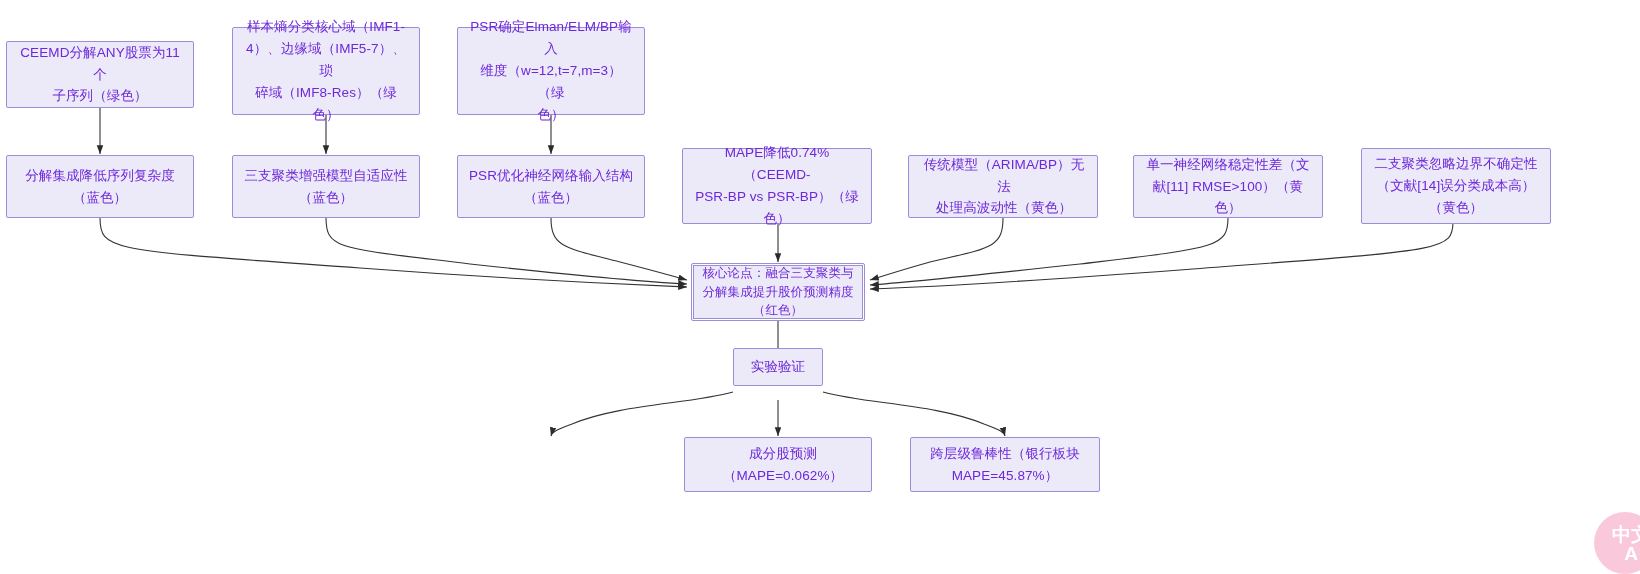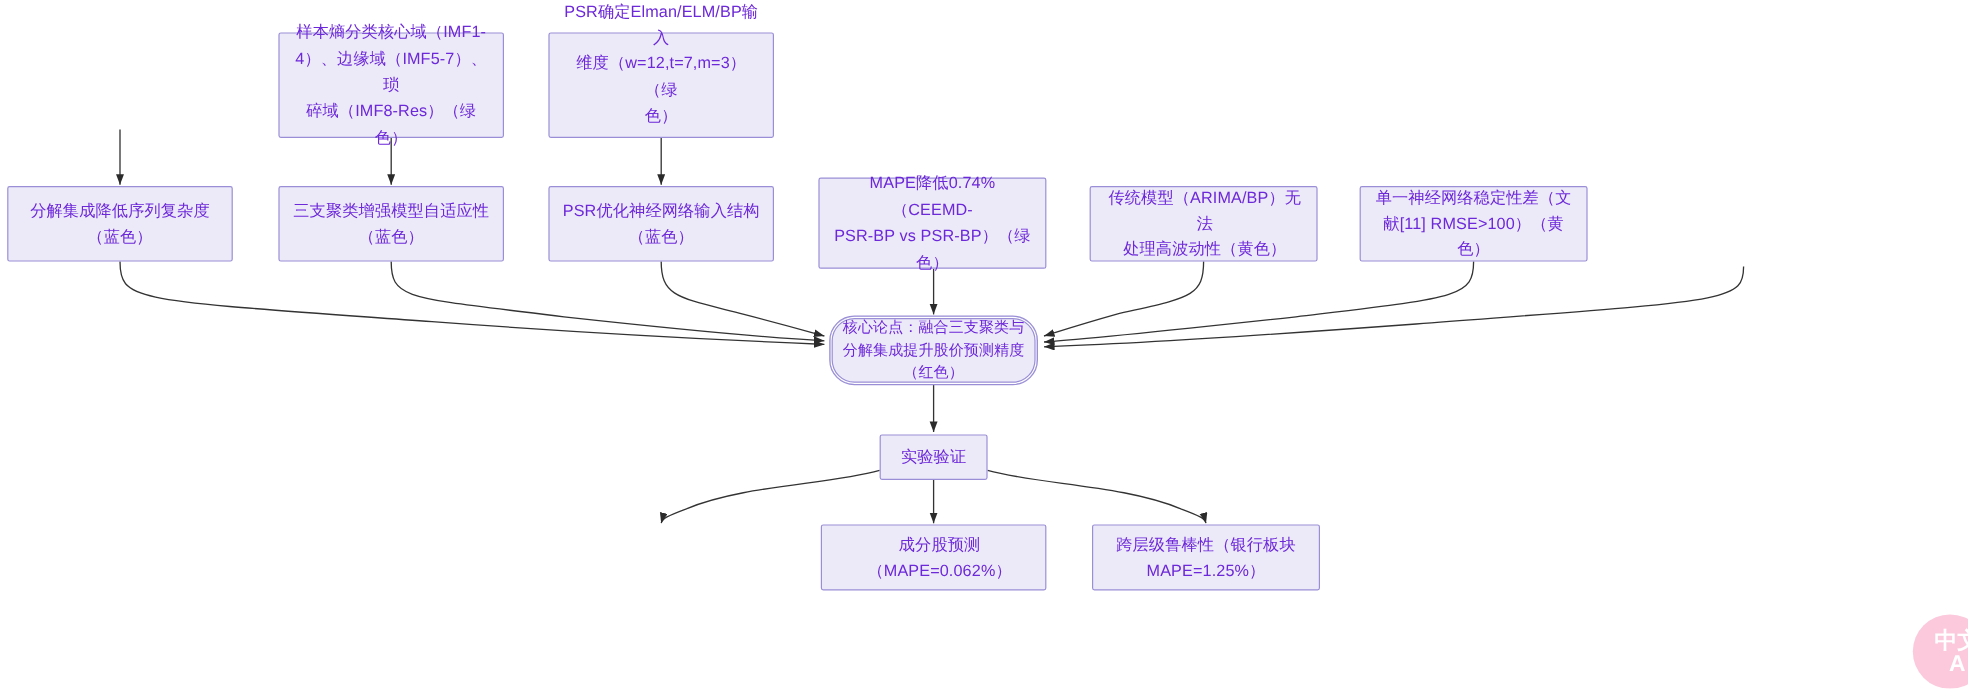--- a/index.html
+++ b/index.html
@@ -96,28 +96,32 @@
       <path d="M1453,222 C1453,252 1440,250 1180,270 C990,284 900,288 870,289"></path>
 
       <path d="M778,320 L778,360"></path>
 
       <path d="M733,392 C690,404 620,404 572,424 C556,430 552,432 551,436"></path>
       <path d="M778,400 L778,436"></path>
       <path d="M823,392 C866,404 936,404 984,424 C1000,430 1004,432 1005,436"></path>
     </g>
   </svg>
 
+  <div class="node" style="left:6px;top:41px;width:188px;height:67px;">
+    <span class="node-text">CEEMD分解ANY股票为11个
+子序列（绿色）</span>
+  </div>
 
   <div class="node" style="left:232px;top:27px;width:188px;height:88px;">
     <span class="node-text">样本熵分类核心域（IMF1-
 4）、边缘域（IMF5-7）、琐
 碎域（IMF8-Res）（绿色）</span>
   </div>
 
-  <div class="node" style="left:457px;top:27px;width:188px;height:88px;align-items:flex-end;">
+  <div class="node" style="left:457px;top:27px;width:188px;height:88px;">
     <span class="node-text">PSR确定Elman/ELM/BP输入
 维度（w=12,t=7,m=3）（绿
 色）</span>
   </div>
 
   <div class="node" style="left:6px;top:155px;width:188px;height:63px;">
     <span class="node-text">分解集成降低序列复杂度
 （蓝色）</span>
   </div>
 
@@ -140,40 +144,45 @@
   <div class="node" style="left:908px;top:155px;width:190px;height:63px;padding-left:12px;">
     <span class="node-text">传统模型（ARIMA/BP）无法
 处理高波动性（黄色）</span>
   </div>
 
   <div class="node" style="left:1133px;top:155px;width:190px;height:63px;">
     <span class="node-text">单一神经网络稳定性差（文
 献[11] RMSE&gt;100）（黄色）</span>
   </div>
 
+  <div class="node" style="left:1361px;top:148px;width:190px;height:76px;">
+    <span class="node-text">二支聚类忽略边界不确定性
+（文献[14]误分类成本高）
+（黄色）</span>
+  </div>
 
-  <div class="node node-core" style="left:691px;top:263px;width:174px;height:58px;padding:4px 8px;border-radius:21px;">
+  <div class="node node-core" style="left:691px;top:263px;width:174px;height:58px;padding:4px 8px;">
     <span class="node-text" style="font-size:12.5px;line-height:1.5;">核心论点：融合三支聚类与
 分解集成提升股价预测精度
 （红色）</span>
   </div>
 
-  <div class="node" style="left:733px;top:362px;width:90px;height:38px;">
+  <div class="node" style="left:733px;top:348px;width:90px;height:38px;">
     <span class="node-text">实验验证</span>
   </div>
 
 
   <div class="node" style="left:684px;top:437px;width:188px;height:55px;padding-left:20px;">
     <span class="node-text">成分股预测
 （MAPE=0.062%）</span>
   </div>
 
   <div class="node" style="left:910px;top:437px;width:190px;height:55px;">
     <span class="node-text">跨层级鲁棒性（银行板块
-MAPE=1.25%）</span>
+MAPE=45.87%）</span>
   </div>
 
   <div class="watermark" style="left:1594px;top:512px;">
     <span class="wm-text">中文
 A</span>
   </div>
 
 </div>
 
 </body></html>

